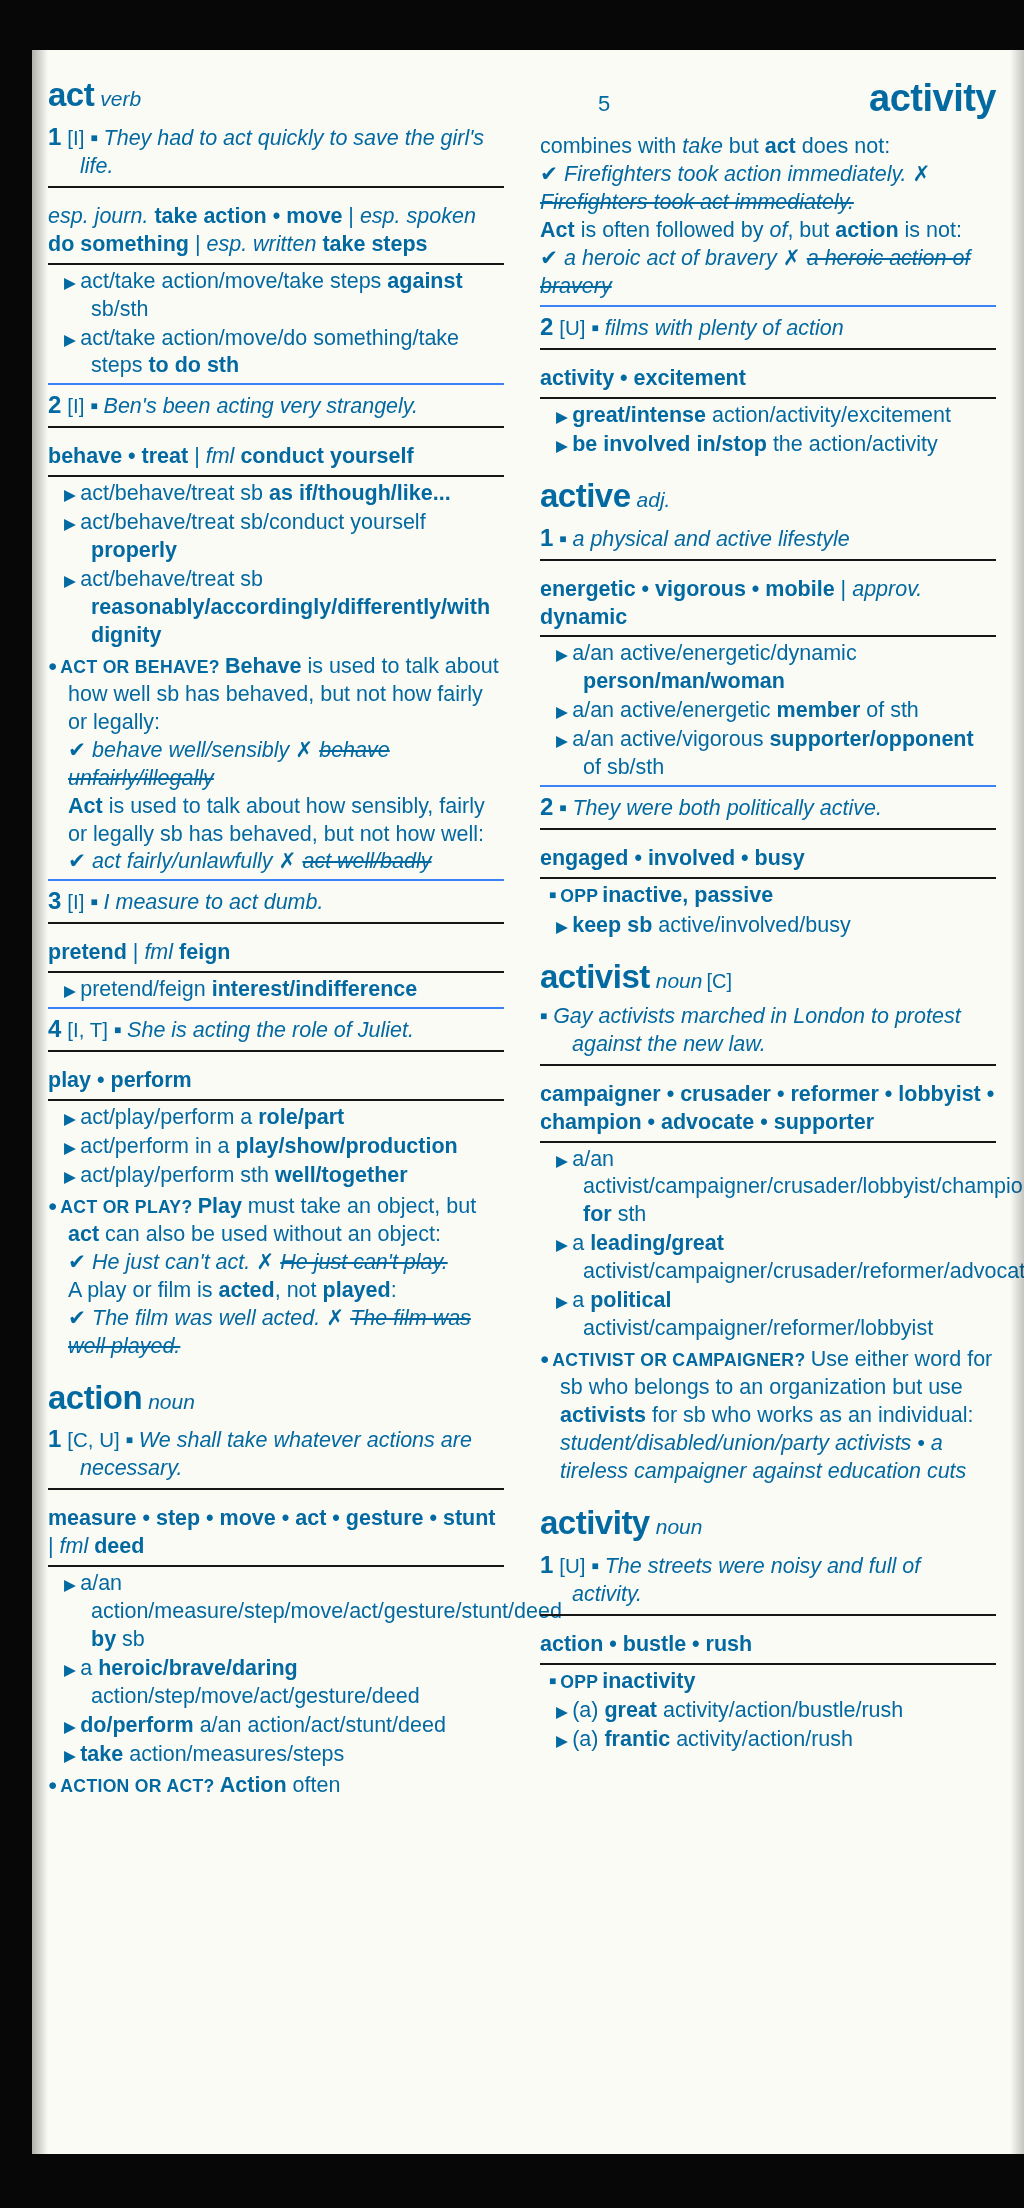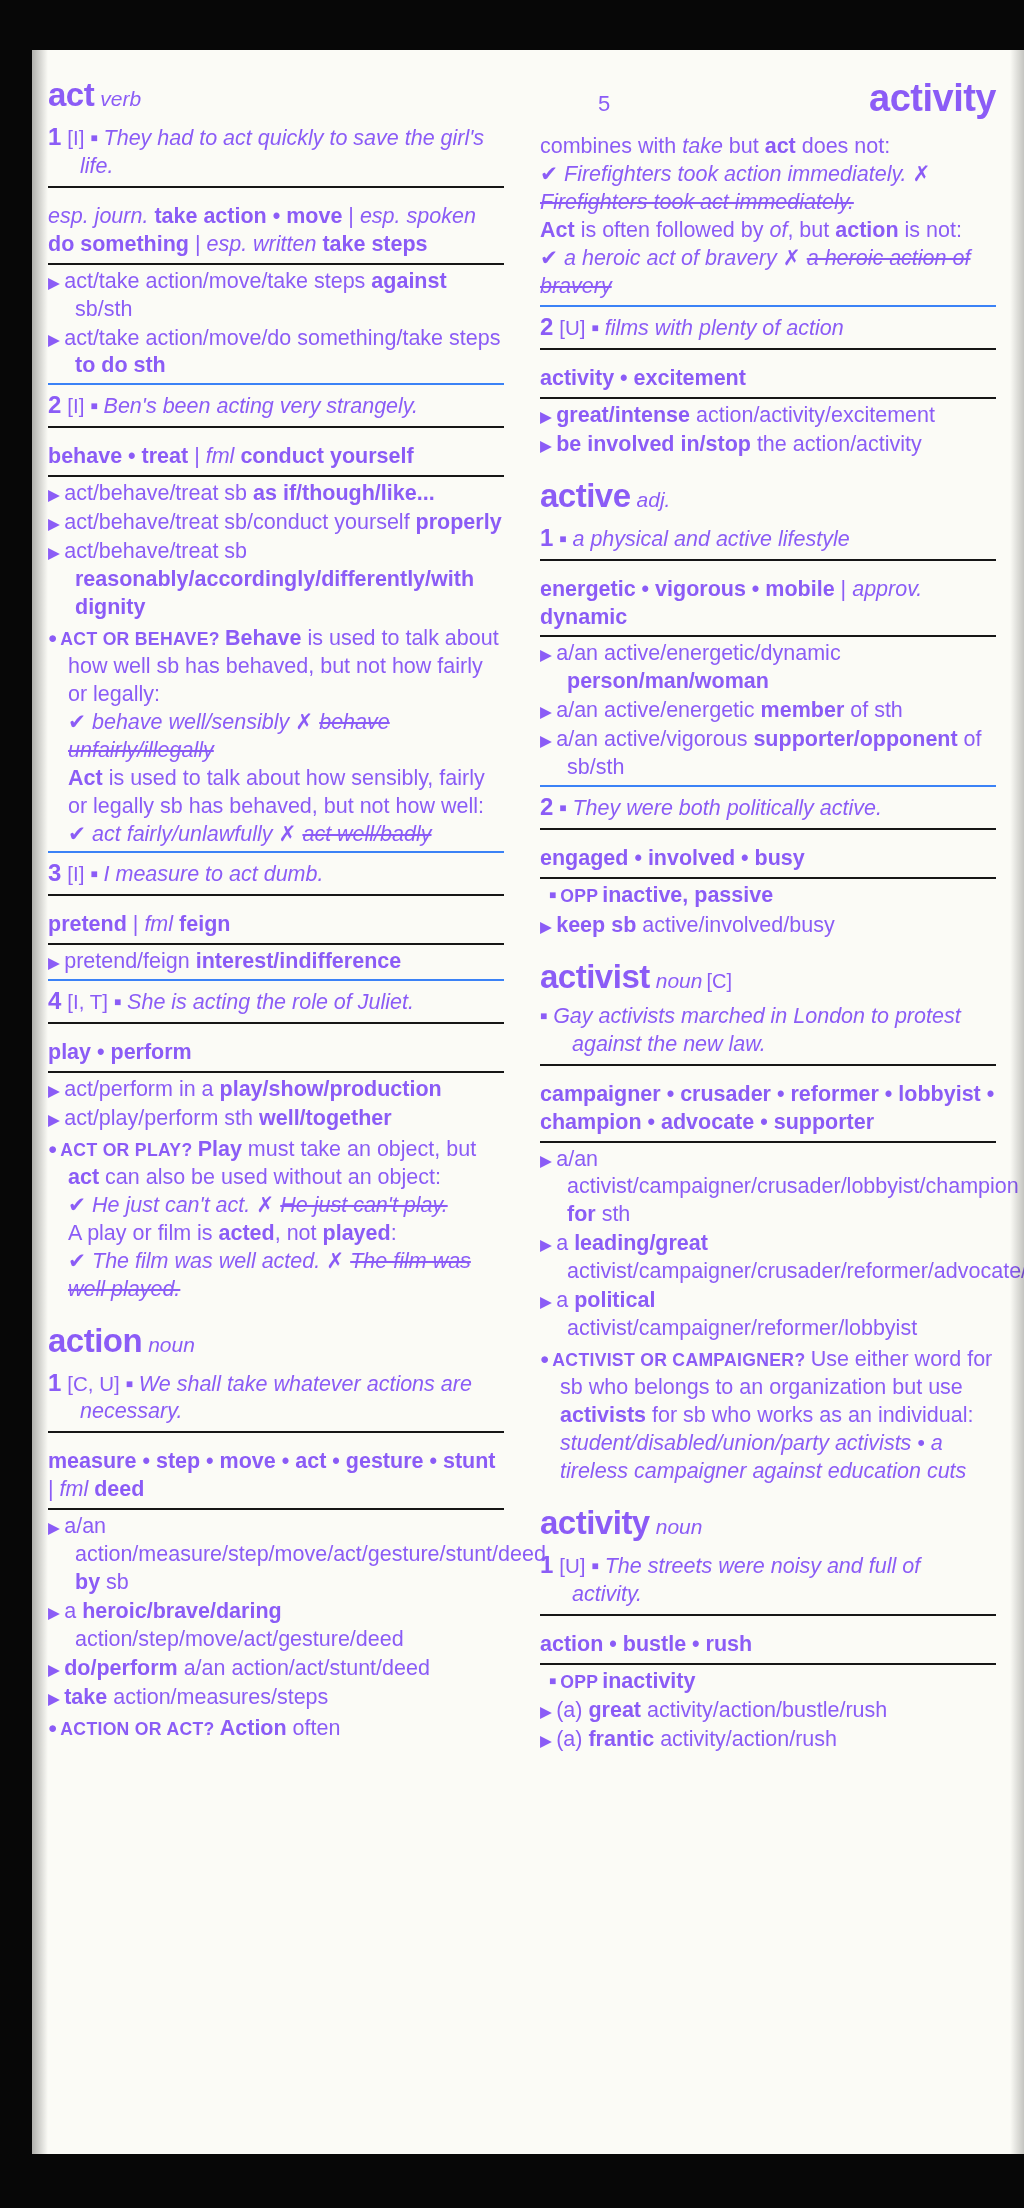--- a/index.html
+++ b/index.html
@@ -4,21 +4,21 @@
 <style>
   *{box-sizing:border-box}
   html,body{margin:0;padding:0}
   body{
     width:1024px;height:2208px;position:relative;overflow:hidden;
     background:#070707;
     font-family:"Liberation Sans","DejaVu Sans",sans-serif;
   }
   .page{
     position:absolute;top:50px;left:32px;width:992px;height:2104px;
-    background:#fbfbf6;color:#8b5cf6;
+    background:#fbfbf6;color:#0369a1;
     padding:24px 28px 14px 16px;
     display:flex;gap:36px;
   }
   .page::before{content:'';position:absolute;left:0;top:0;bottom:0;width:16px;
     background:linear-gradient(to right,rgba(0,0,0,.30),rgba(0,0,0,0));pointer-events:none}
   .page::after{content:'';position:absolute;right:0;top:0;bottom:0;width:14px;
     background:linear-gradient(to left,rgba(0,0,0,.22),rgba(0,0,0,0));pointer-events:none}
 
   .col{flex:1 1 0;font-size:21.5px;line-height:1.3;min-width:0}
 
@@ -40,21 +40,21 @@
   .num{font-weight:bold;font-size:24px}
   .gram{font-size:20.5px}
   .sq{font-size:.55em;vertical-align:3px}
   .ex{font-style:italic}
 
   
   .synset{border-top:2px solid #161616;border-bottom:2px solid #161616;
     padding:15px 0 4px 0;margin:3px 0 3px 0}
 
   
-  .colloc{list-style:none;margin:2px 0;padding:0}
+  .colloc{list-style:none;margin:2px 16px;padding:0}
   .colloc li{padding-left:27px;text-indent:-27px;margin:1px 0}
   .arrow{font-size:.72em}
 
   
   .note{padding-left:20px;text-indent:-20px;margin:3px 0}
   .dot{font-size:.72em;vertical-align:2px;margin-right:3px}
   .note-label{font-size:.82em;letter-spacing:.3px}
 
   
   .opp{margin:2px 9px;font-weight:bold}
@@ -87,20 +87,21 @@
       </ul>
       <div class="note"><span class="dot">●</span><b class="note-label">ACT OR BEHAVE? </b><b>Behave</b> is used to talk about how well sb has behaved, but not how fairly or legally:<br><b>✔</b> <i>behave well/sensibly</i> <b>✗</b> <s>behave unfairly/illegally</s><br><b>Act</b> is used to talk about how sensibly, fairly or legally sb has behaved, but not how well:<br><b>✔</b> <i>act fairly/unlawfully</i> <b>✗</b> <s>act well/badly</s></div>
       <div class="sense"><span class="num">3</span> <span class="gram">[I]</span> <span class="sq">■</span> <i class="ex">I measure to act dumb.</i></div>
       <div class="synset"><b>pretend</b> | <i>fml</i> <b>feign</b></div>
       <ul class="colloc">
         <li><span class="arrow">▶ </span>pretend/feign <b>interest/indifference</b></li>
       </ul>
       <div class="sense"><span class="num">4</span> <span class="gram">[I, T]</span> <span class="sq">■</span> <i class="ex">She is acting the role of Juliet.</i></div>
       <div class="synset"><b>play • perform</b></div>
       <ul class="colloc">
+        <li><span class="arrow">▶ </span>act/play/perform a <b>role/part</b></li>
         <li><span class="arrow">▶ </span>act/perform in a <b>play/show/production</b></li>
         <li><span class="arrow">▶ </span>act/play/perform sth <b>well/together</b></li>
       </ul>
       <div class="note"><span class="dot">●</span><b class="note-label">ACT OR PLAY? </b><b>Play</b> must take an object, but <b>act</b> can also be used without an object:<br><b>✔</b> <i>He just can't act.</i> <b>✗</b> <s>He just can't play.</s><br>A play or film is <b>acted</b>, not <b>played</b>:<br><b>✔</b> <i>The film was well acted.</i> <b>✗</b> <s>The film was well played.</s></div>
       <div class="headword"><span class="hw">action</span><span class="pos">noun</span></div>
       <div class="sense"><span class="num">1</span> <span class="gram">[C, U]</span> <span class="sq">■</span> <i class="ex">We shall take whatever actions are necessary.</i></div>
       <div class="synset"><b>measure • step • move • act • gesture • stunt</b> | <i>fml</i> <b>deed</b></div>
       <ul class="colloc">
         <li><span class="arrow">▶ </span>a/an action/measure/step/move/act/gesture/stunt/deed <b>by</b> sb</li>
         <li><span class="arrow">▶ </span>a <b>heroic/brave/daring</b> action/step/move/act/gesture/deed</li>

